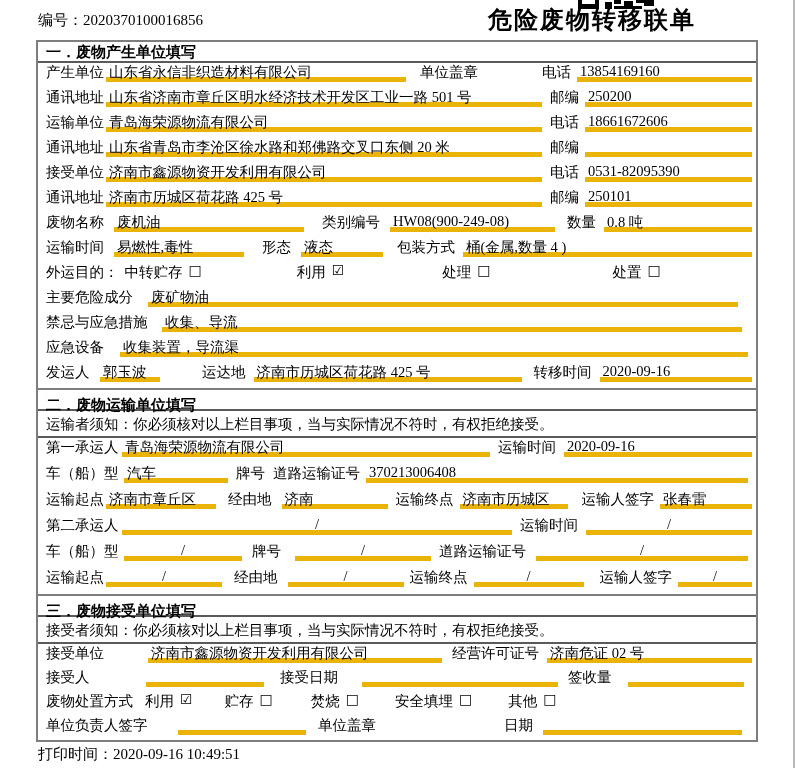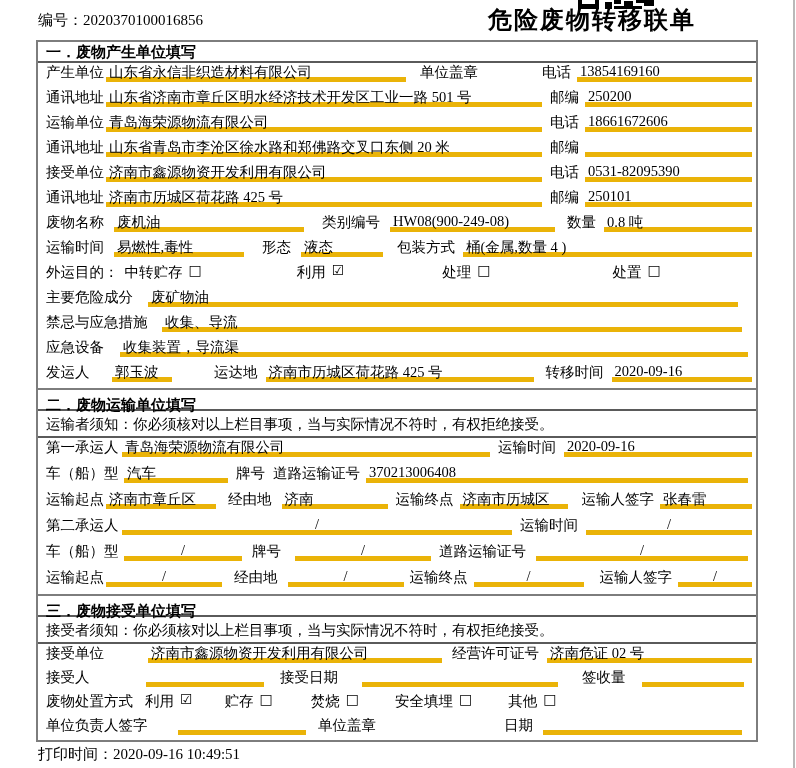--- a/index.html
+++ b/index.html
@@ -164,21 +164,21 @@
       <span class="val fill" style="margin-left:14px;margin-right:10px">收集、导流</span>
     </div>
 
     <div class="row">
       <span class="lbl" style="width:60px">应急设备</span>
       <span class="val fill" style="margin-left:14px;margin-right:4px">收集装置，导流渠</span>
     </div>
 
     <div class="row">
       <span class="lbl" style="width:46px">发运人</span>
-      <span class="val" style="width:60px;margin-left:20px">郭玉波</span>
+      <span class="val" style="width:60px;margin-left:8px">郭玉波</span>
       <span class="lbl" style="margin-left:42px">运达地</span>
       <span class="val" style="width:268px;margin-left:8px">济南市历城区荷花路 425 号</span>
       <span class="lbl" style="margin-left:12px">转移时间</span>
       <span class="val fill" style="margin-left:8px">2020-09-16</span>
     </div>
   </div>
 
   <div class="sec2">
     <div class="sec-h bt">二．废物运输单位填写</div>
     <div class="note">运输者须知：你必须核对以上栏目事项，当与实际情况不符时，有权拒绝接受。</div>
@@ -246,21 +246,21 @@
       <span class="val" style="width:294px;margin-left:44px">济南市鑫源物资开发利用有限公司</span>
       <span class="lbl" style="margin-left:10px">经营许可证号</span>
       <span class="val fill" style="margin-left:8px">济南危证 02 号</span>
     </div>
 
     <div class="row">
       <span class="lbl" style="width:46px">接受人</span>
       <span class="val" style="width:118px;margin-left:54px"></span>
       <span class="lbl" style="margin-left:16px">接受日期</span>
       <span class="val" style="width:196px;margin-left:24px"></span>
-      <span class="lbl" style="margin-left:24px">签收量</span>
+      <span class="lbl" style="margin-left:10px">签收量</span>
       <span class="val fill" style="margin-left:16px;margin-right:8px"></span>
     </div>
 
     <div class="row">
       <span class="lbl">废物处置方式</span>
       <span class="lbl" style="margin-left:12px">利用</span>
       <span class="box">☑</span>
       <span class="lbl" style="margin-left:32px">贮存</span>
       <span class="box">□</span>
       <span class="lbl" style="margin-left:38px">焚烧</span>

